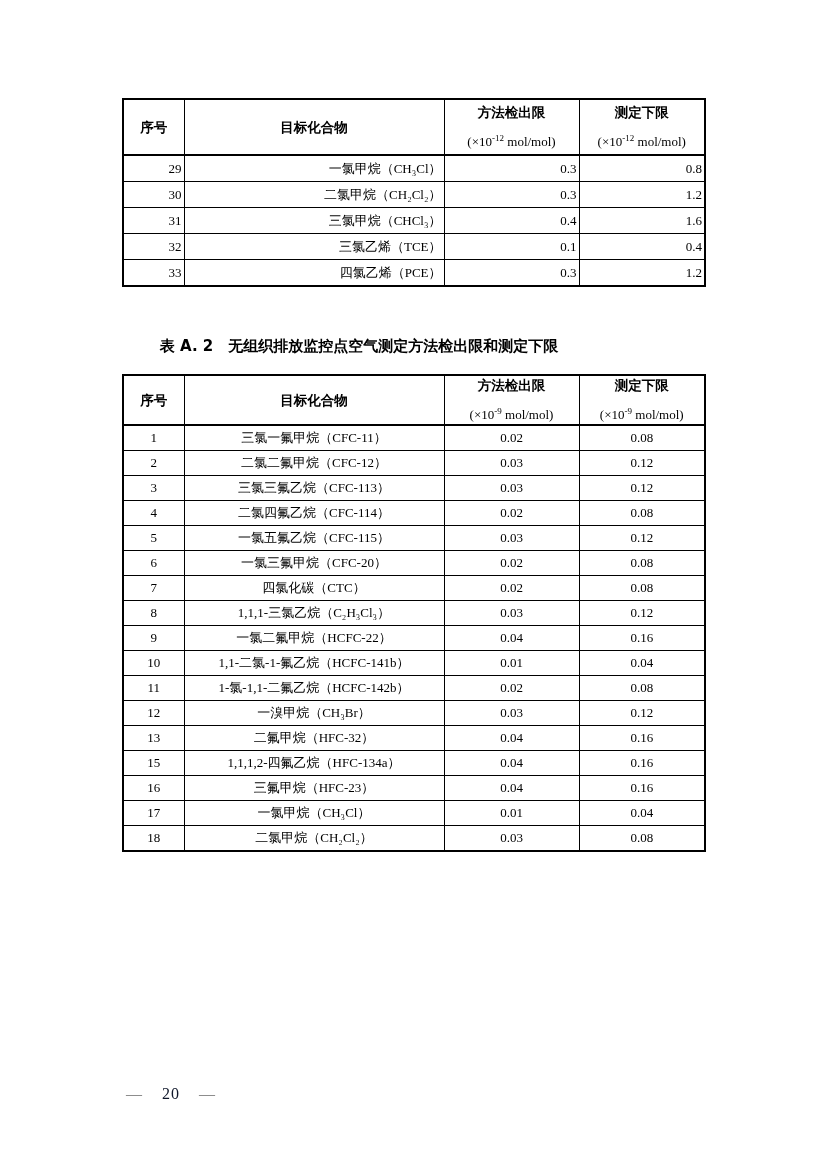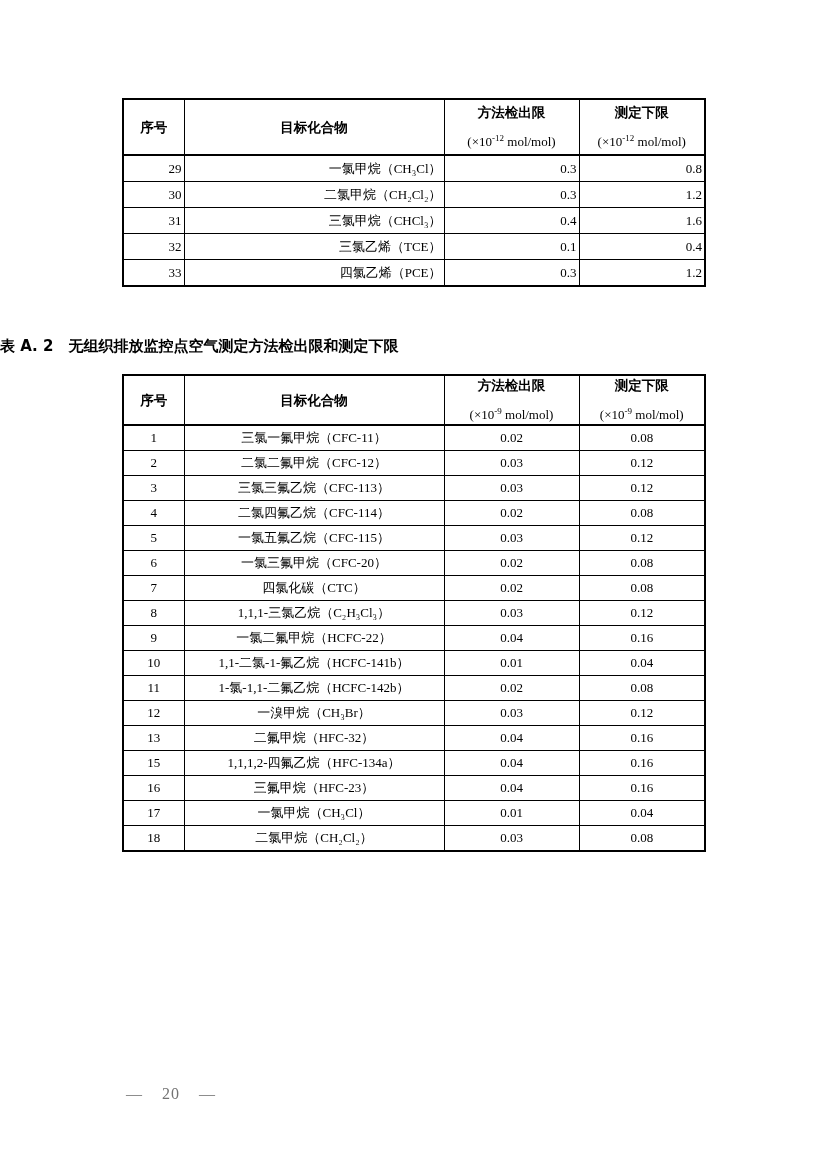--- a/index.html
+++ b/index.html
@@ -35,30 +35,30 @@
   .h-unit {
     font-family: "Liberation Serif", "DejaVu Serif", serif;
     font-weight: normal; font-size: 13px; line-height: 16px; margin-top: 13px;
   }
   .h-unit sup { font-size: 9px; vertical-align: super; line-height: 0; }
   .t td { font-size: 13px; }
   .c-no, .c-val { font-family: "Liberation Serif", "DejaVu Serif", serif; }
   .c-comp { font-size: 13px; }
   .tbl-title {
     position: absolute; top: 337px; left: 0; width: 718px;
-    text-align: left;
+    text-align: center;
     font-family: "DejaVu Sans", "Liberation Sans", sans-serif;
     font-weight: bold; font-size: 15px;
   }
   .footer {
     position: absolute; top: 1085px; left: 126px;
     font-size: 16px; letter-spacing: 1px;
   }
   .footer .dash { color: #7a7a7a; }
-  .footer .pagenum { color: #737373; margin: 0 14px; }
+  .footer .pagenum { color: #0f172a; margin: 0 14px; }
 </style>
 </head>
 <body>
 
 <div>
 
   <table class="t t1">
     <colgroup>
       <col style="width:61px">
         <col style="width:260px">

